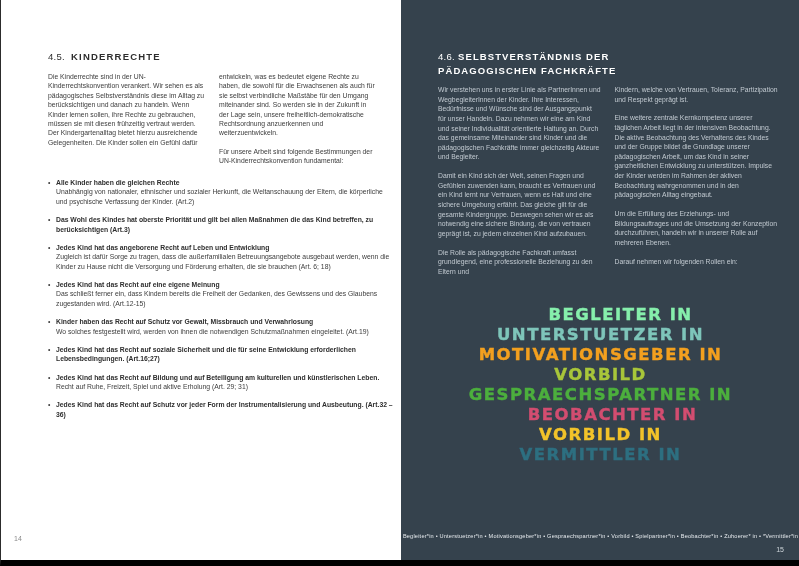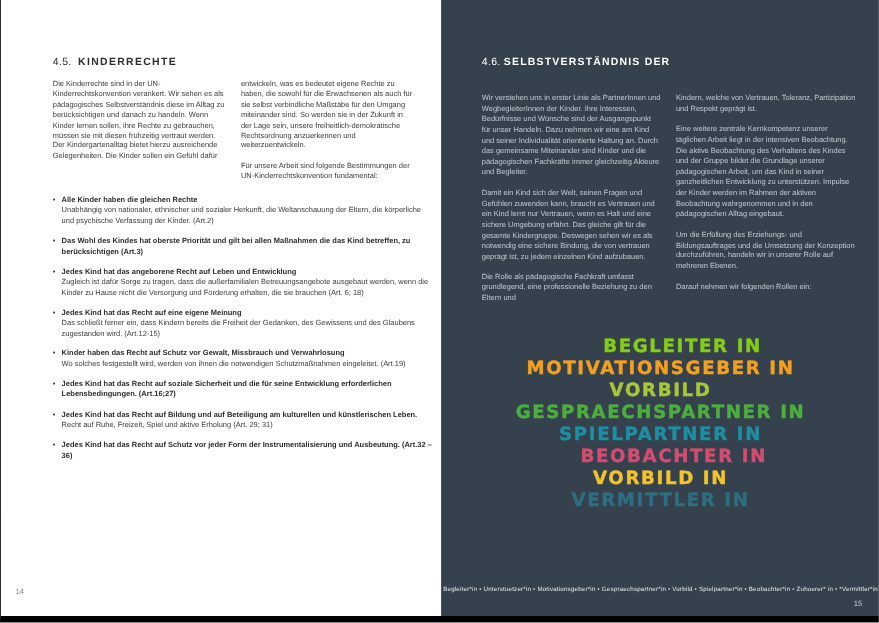--- a/index.html
+++ b/index.html
@@ -149,42 +149,43 @@
       </div>
     </div>
 
     <div class="lp-pagenum">14</div>
   </div>
 
   <div class="page-right" style="background-color: rgb(53, 66, 77);">
 
     <div class="rp-heading">
       <span class="num">4.6.</span><span>SELBSTVERSTÄNDNIS DER</span><br>
+      <span>PÄDAGOGISCHEN FACHKRÄFTE</span>
     </div>
 
     <div class="rp-cols">
       <div class="col">
         <p>Wir verstehen uns in erster Linie als PartnerInnen und WegbegleiterInnen der Kinder. Ihre Interessen, Bedürfnisse und Wünsche sind der Ausgangspunkt für unser Handeln. Dazu nehmen wir eine am Kind und seiner Individualität orientierte Haltung an. Durch das gemeinsame Miteinander sind Kinder und die pädagogischen Fachkräfte immer gleichzeitig Akteure und Begleiter.</p>
         <p>Damit ein Kind sich der Welt, seinen Fragen und Gefühlen zuwenden kann, braucht es Vertrauen und ein Kind lernt nur Vertrauen, wenn es Halt und eine sichere Umgebung erfährt. Das gleiche gilt für die gesamte Kindergruppe. Deswegen sehen wir es als notwendig eine sichere Bindung, die von vertrauen geprägt ist, zu jedem einzelnen Kind aufzubauen.</p>
         <p>Die Rolle als pädagogische Fachkraft umfasst grundlegend, eine professionelle Beziehung zu den Eltern und</p>
       </div>
       <div class="col">
         <p>Kindern, welche von Vertrauen, Toleranz, Partizipation und Respekt geprägt ist.</p>
         <p>Eine weitere zentrale Kernkompetenz unserer täglichen Arbeit liegt in der intensiven Beobachtung. Die aktive Beobachtung des Verhaltens des Kindes und der Gruppe bildet die Grundlage unserer pädagogischen Arbeit, um das Kind in seiner ganzheitlichen Entwicklung zu unterstützen. Impulse der Kinder werden im Rahmen der aktiven Beobachtung wahrgenommen und in den pädagogischen Alltag eingebaut.</p>
         <p>Um die Erfüllung des Erziehungs- und Bildungsauftrages und die Umsetzung der Konzeption durchzuführen, handeln wir in unserer Rolle auf mehreren Ebenen.</p>
         <p>Darauf nehmen wir folgenden Rollen ein:</p>
       </div>
     </div>
 
     <div class="rp-roles">
-      <div class="role-row" style="color: #84cc16; padding-left: 40px;">BEGLEITER IN</div>
+      <div class="role-row" style="color: #86efac; padding-left: 40px;">BEGLEITER IN</div>
+      <div class="role-row" style="color: rgb(126, 197, 186);">UNTERSTUETZER IN</div>
       <div class="role-row" style="color: rgb(243, 160, 31);">MOTIVATIONSGEBER IN</div>
       <div class="role-row" style="color: rgb(168, 198, 58);">VORBILD</div>
       <div class="role-row" style="color: rgb(76, 175, 61);">GESPRAECHSPARTNER IN</div>
-      <div class="role-row" style="color: rgb(29, 143, 164);">SPIELPARTNER IN</div>
       <div class="role-row" style="color: rgb(210, 77, 112); padding-left: 24px;">BEOBACHTER IN</div>
       <div class="role-row" style="color: rgb(242, 195, 42);">VORBILD  IN</div>
       <div class="role-row" style="color: rgb(45, 111, 128);">VERMITTLER IN</div>
     </div>
 
     <div class="rp-footer">Begleiter*in • Unterstuetzer*in • Motivationsgeber*in • Gespraechspartner*in • Vorbild • Spielpartner*in • Beobachter*in • Zuhoerer* in • *Vermittler*in</div>
 
     <div class="rp-pagenum">15</div>
   </div>
 

